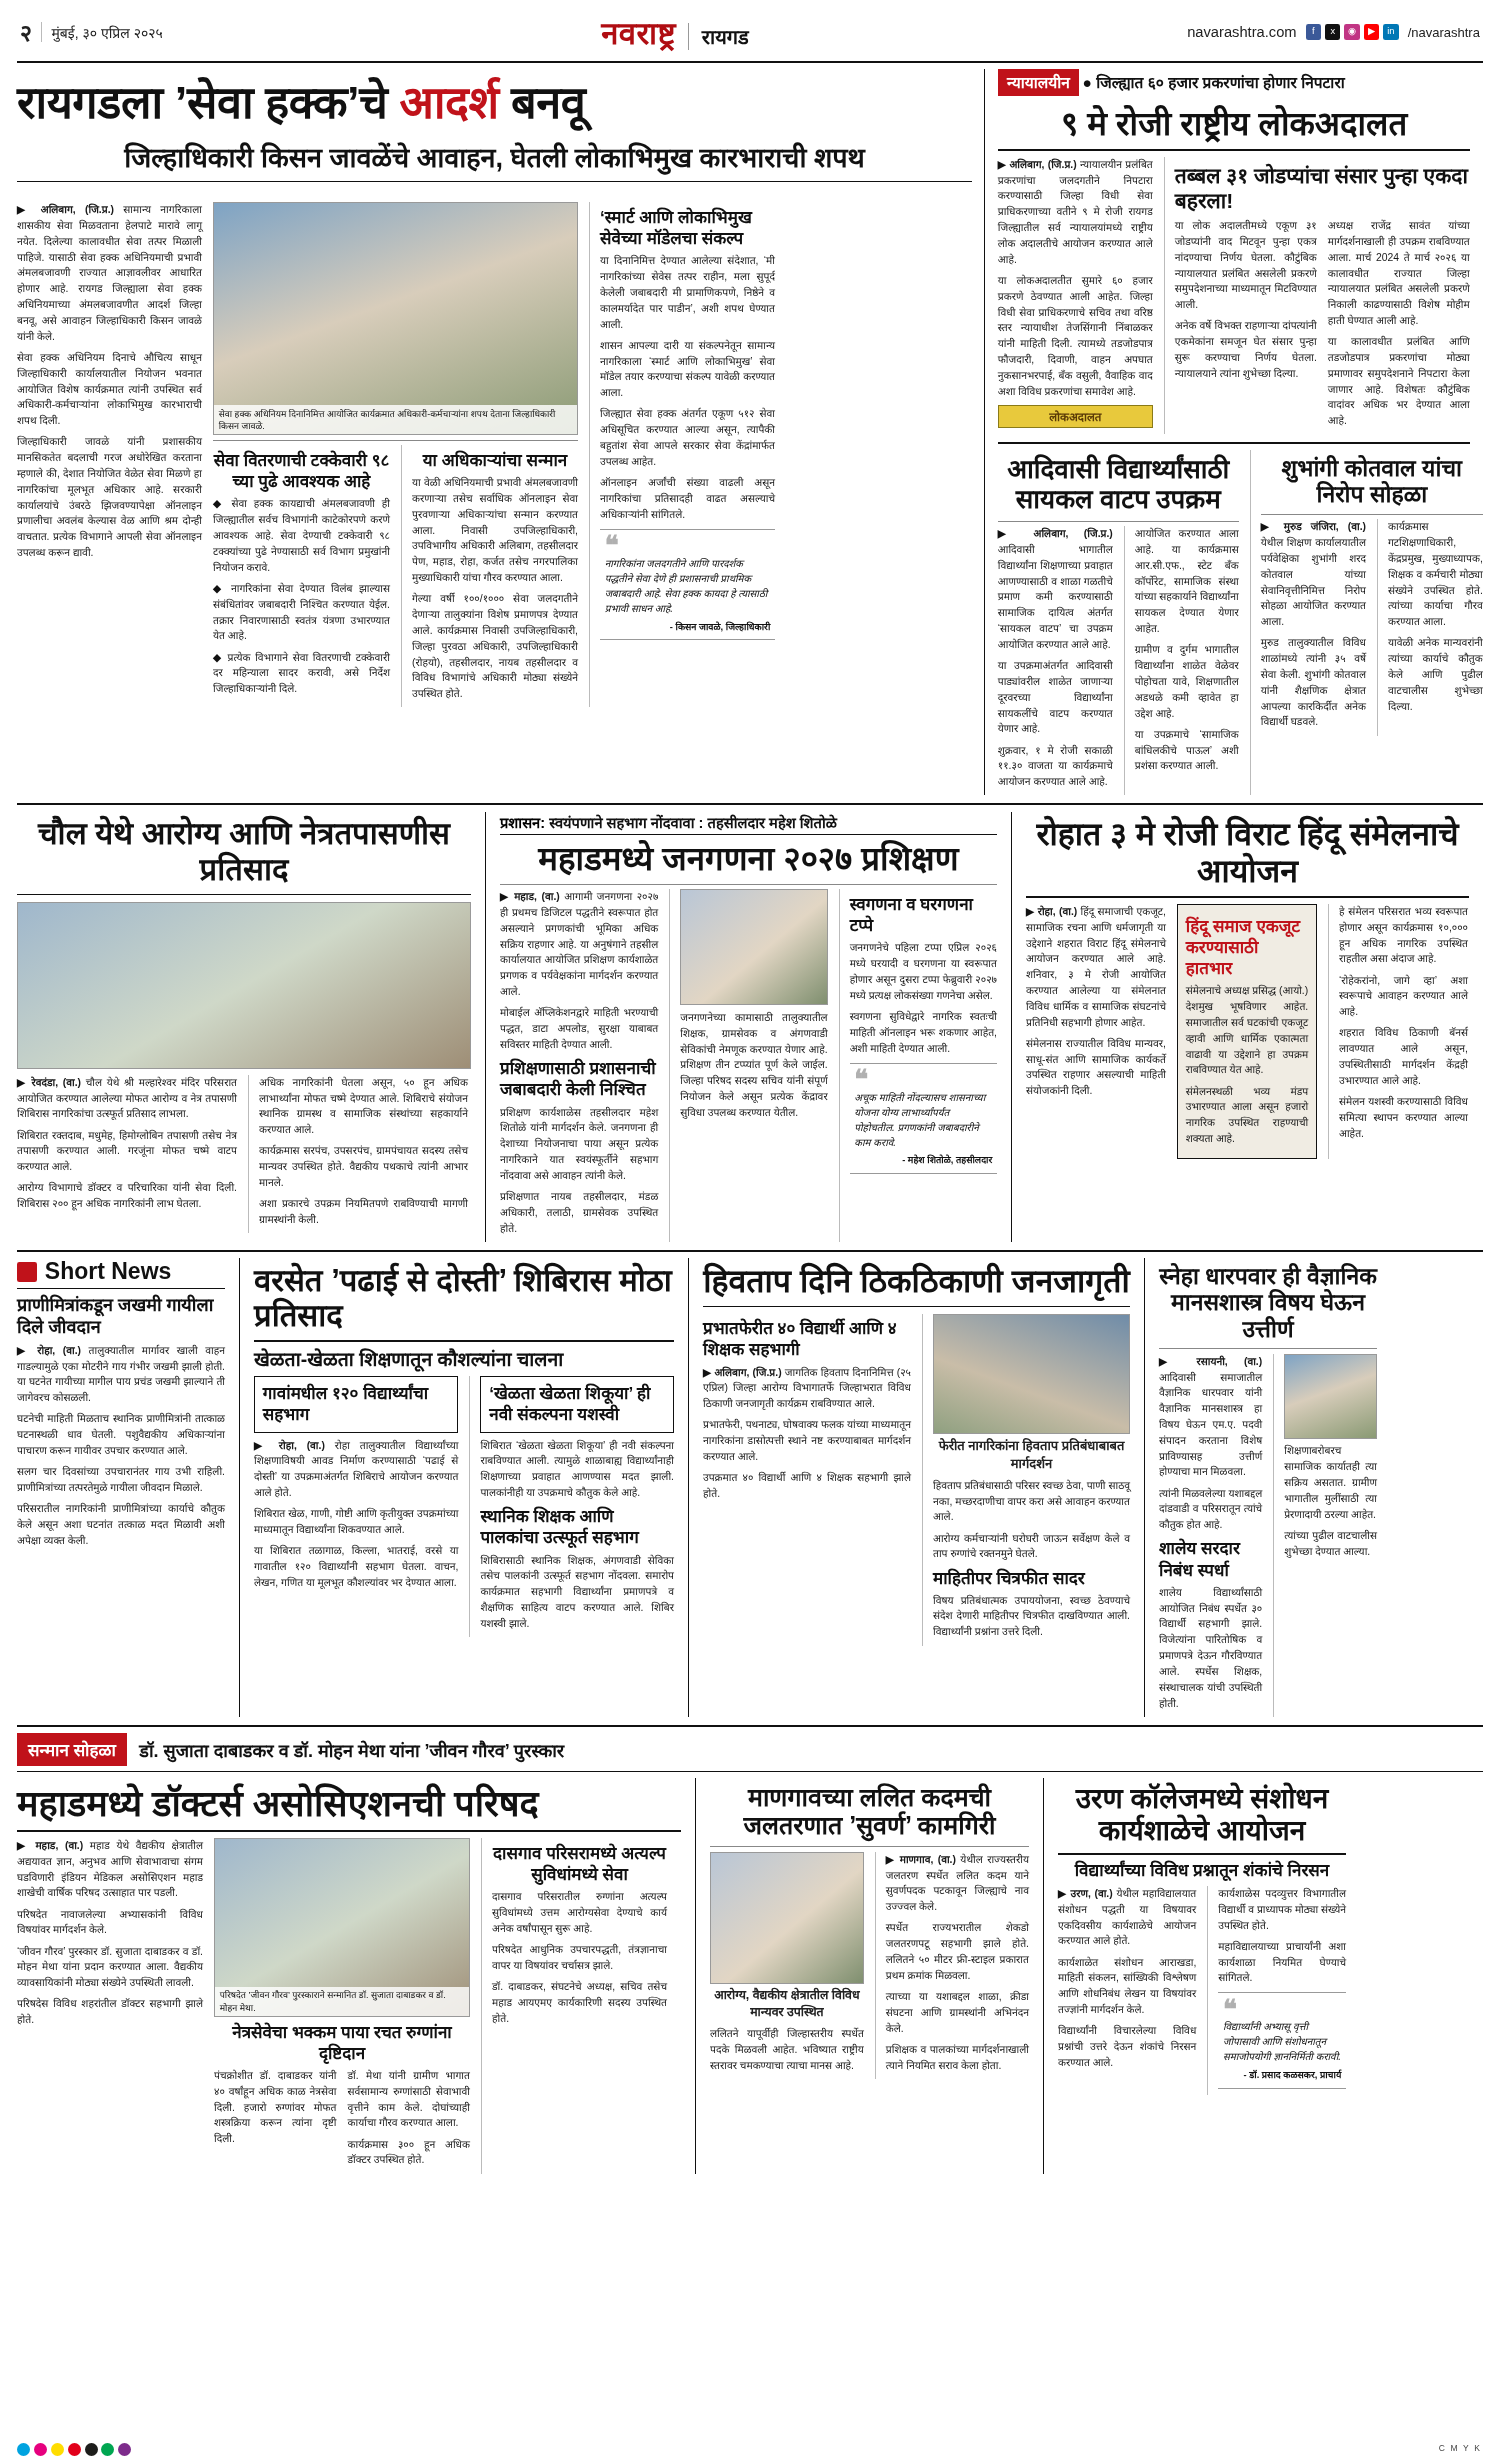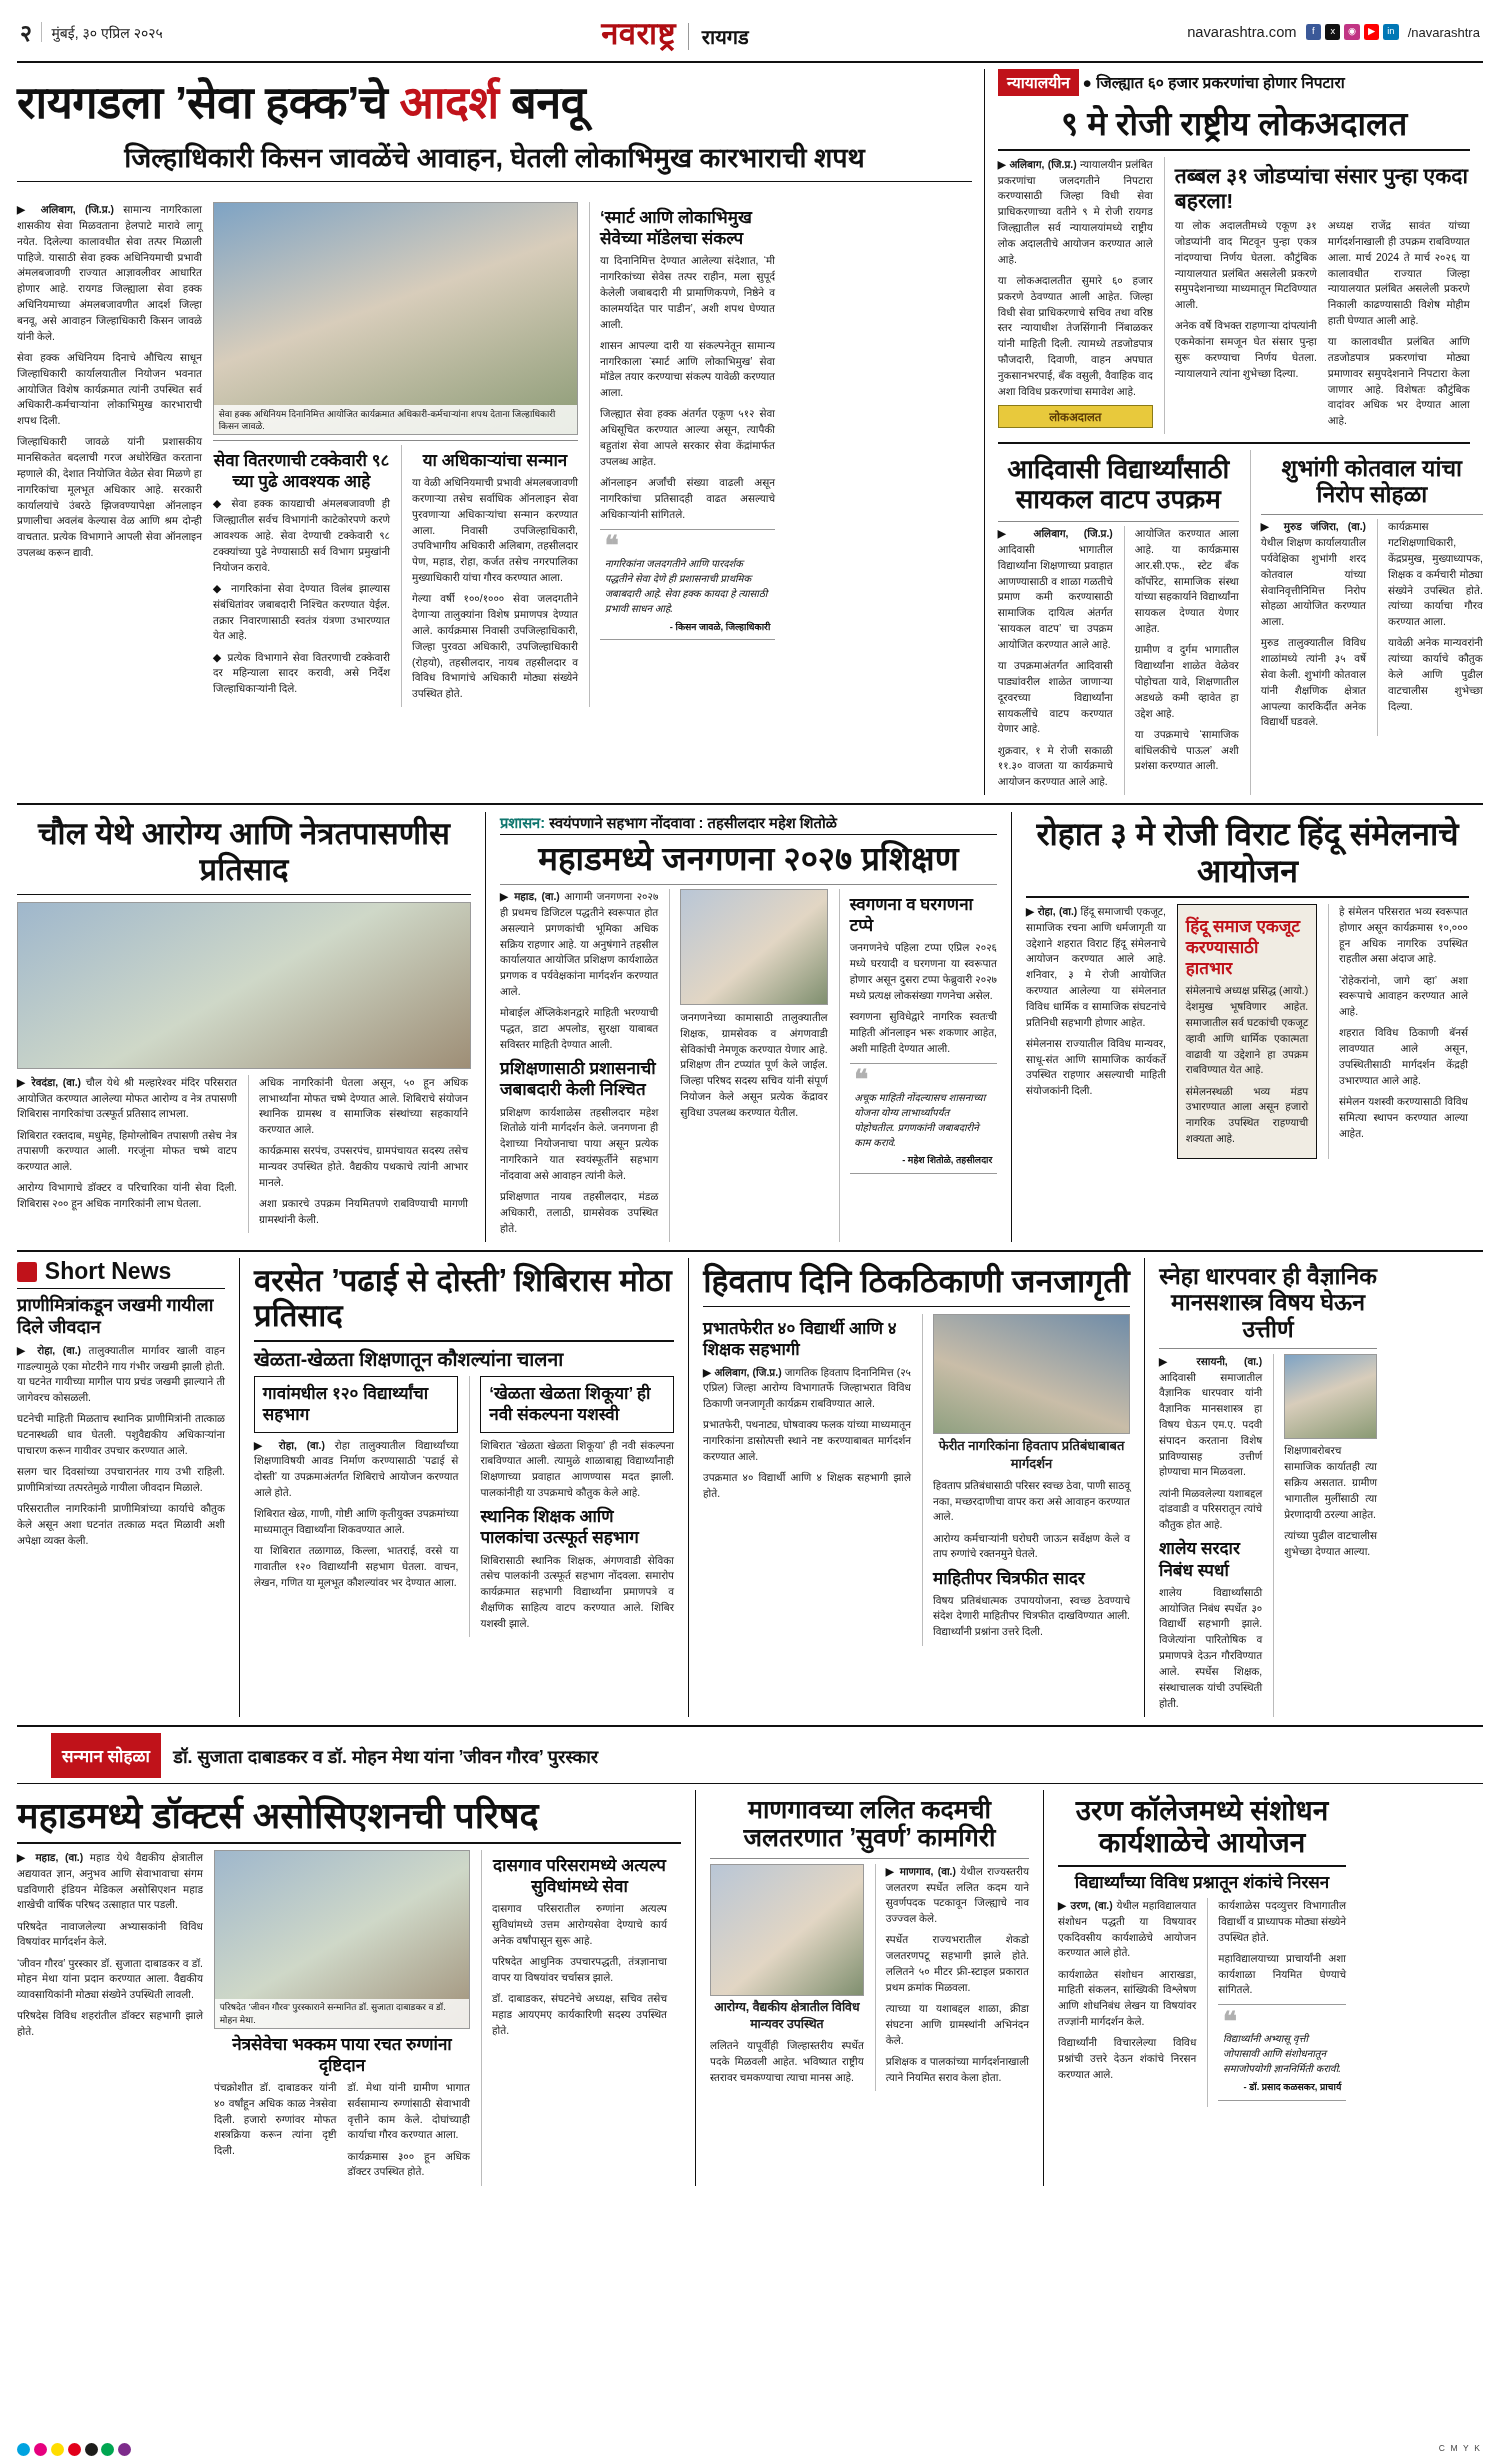--- a/index.html
+++ b/index.html
@@ -104,23 +104,22 @@
   .quote p { font-size:10px; line-height:1.5; font-style:italic; margin:1.6px 0 3.9px 0; }
   .quote .who { font-size:9.3px; font-weight:bold; text-align:right; }
 
   .shortnews-title {
     display:flex; align-items:center; gap:7.8px; font-size:23px; font-weight:bold;
     border-bottom:1.6px solid #111; padding-bottom:3.1px; margin-bottom:4.7px;
   }
   .sn-icon { width:20px; height:20px; background:#c0121a; border-radius:2.3px; }
 
   .bar-label {
-    background:#c0121a; color:#fff; font-weight:bold; font-size:17px; padding:11px 11px;
+    background:#c0121a; color:#fff; font-weight:bold; font-size:17px; padding:5px 11px;
     display:inline-block;
-    margin-left:34px;
   }
 
   .footer-dots { position:absolute; left:17px; bottom:6.2px; display:flex; gap:3.9px; }
   .footer-dots span { width:13px; height:13px; border-radius:50%; display:block; }
   .cmyk { position:absolute; right:18.6px; bottom:9px; font-size:8.5px; letter-spacing:1.6px; color:#444; }
 
   .hrule-heavy { height:2.3px; background:#111; margin:7.8px 0 6.2px 0; }
 
   .adalat-badge {
     background:#e8c93c; border:0.8px solid #8a7a18; padding:3.1px 6.2px; text-align:center;
@@ -309,21 +308,21 @@
         <div class="vline" style="width:220px;">
           <p class="body">अधिक नागरिकांनी घेतला असून, ५० हून अधिक लाभार्थ्यांना मोफत चष्मे देण्यात आले. शिबिराचे संयोजन स्थानिक ग्रामस्थ व सामाजिक संस्थांच्या सहकार्याने करण्यात आले.</p>
           <p class="body">कार्यक्रमास सरपंच, उपसरपंच, ग्रामपंचायत सदस्य तसेच मान्यवर उपस्थित होते. वैद्यकीय पथकाचे त्यांनी आभार मानले.</p>
           <p class="body">अशा प्रकारचे उपक्रम नियमितपणे राबविण्याची मागणी ग्रामस्थांनी केली.</p>
         </div>
       </div>
     </div>
 
     <div style="width:512px; border-left:1.6px solid #111; padding-left:14px;">
       <div style="font-size:14.7px; font-weight:bold; border-bottom:0.8px solid #111; padding-bottom:2.3px;">
-        <span style="color:#0f766e;">प्रशासन:</span>
+        <span style="color:#000000;">प्रशासन:</span>
         <span>स्वयंपणाने सहभाग नोंदवावा : तहसीलदार महेश शितोळे</span>
       </div>
       <h2 class="sec center" style="font-size:33px;">महाडमध्ये जनगणना २०२७ प्रशिक्षण</h2>
       <div class="rule-thin"></div>
       <div class="cols2">
         <div style="width:159px;">
           <p class="body">
             <span class="tri">▶ </span><span class="dl">महाड, (वा.)</span>
             <span>आगामी जनगणना २०२७ ही प्रथमच डिजिटल पद्धतीने स्वरूपात होत असल्याने प्रगणकांची भूमिका अधिक सक्रिय राहणार आहे. या अनुषंगाने तहसील कार्यालयात आयोजित प्रशिक्षण कार्यशाळेत प्रगणक व पर्यवेक्षकांना मार्गदर्शन करण्यात आले.</span>
           </p>

